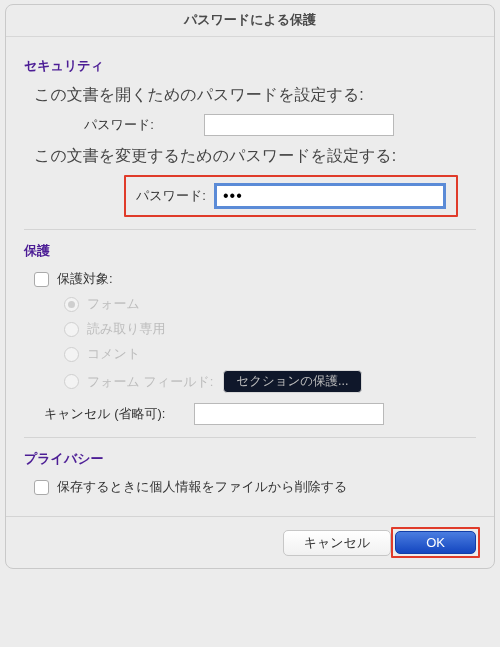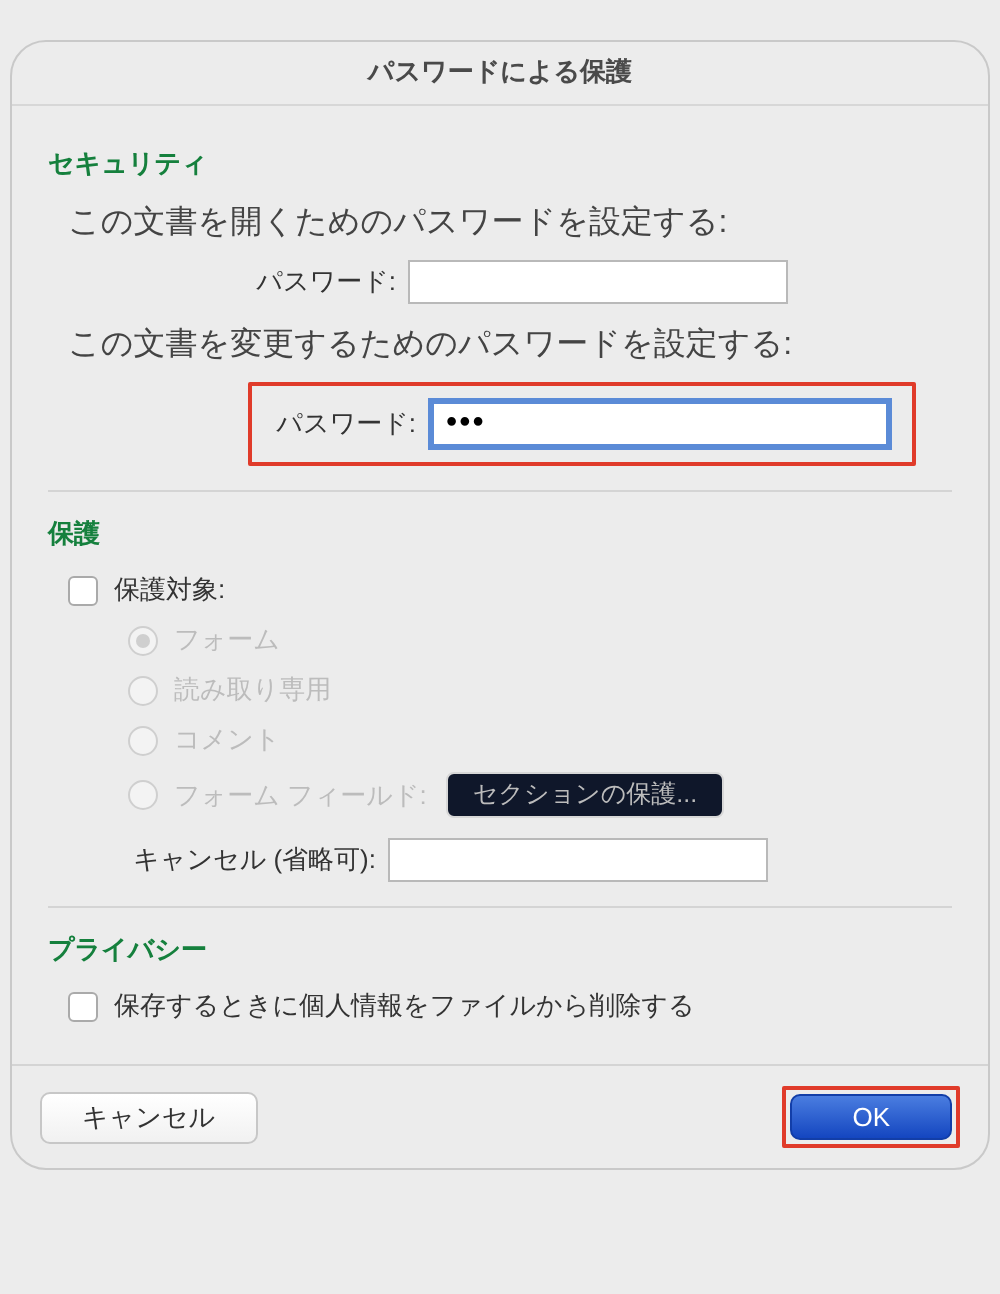--- a/index.html
+++ b/index.html
@@ -10,53 +10,52 @@
     font-size: 13px;
     background: #ececec;
     width: 500px;
     height: 647px;
     overflow: hidden;
     color: #333;
   }
   .dialog {
     background: #ececec;
     width: 490px;
-    margin: 20px auto 0;
+    margin: 4px auto 0;
     border: 1px solid #c9c9c9;
-    border-radius: 18px;
+    border-radius: 8px;
   }
   .titlebar {
     text-align: center;
     font-size: 13px;
     font-weight: 600;
     padding: 6px 0 7px;
     border-bottom: 1px solid #d7d7d7;
     color: #4a4a4a;
   }
   .content {
     padding: 12px 18px 14px 18px;
   }
   .section-title {
     font-weight: 600;
     font-size: 13px;
     margin: 8px 0 10px 0;
-    color: #15803d;
+    color: #4c1d95;
   }
   .desc {
     margin: 4px 0 8px 10px;
     font-size: 16px;
     color: #444;
   }
   .row {
     display: flex;
     align-items: center;
     margin: 4px 0 10px 0;
   }
   .label-right {
-    text-align: right;
     padding-right: 6px;
     color: #333;
   }
   .input-text {
     height: 22px;
     border: 1px solid #b9b9b9;
     background: #fff;
     padding: 1px 6px;
     font-size: 13px;
   }
@@ -122,24 +121,23 @@
     border: 1px solid #d7d7d7;
     background: #0f172a;
     color: #bcbcbc;
     padding: 2px 12px;
     border-radius: 4px;
     margin-left: 10px;
     font-size: 12.5px;
   }
   .footer {
     display: flex;
-    justify-content: space-between;
+    justify-content: flex-end;
     align-items: center;
     padding: 10px 14px;
-    gap: 12px;
   }
   .btn {
     border: 1px solid #c7c7c7;
     background: linear-gradient(#ffffff,#f1f1f1);
     border-radius: 5px;
     padding: 3px 20px;
     font-size: 13px;
     color: #333;
   }
   .btn-primary {

